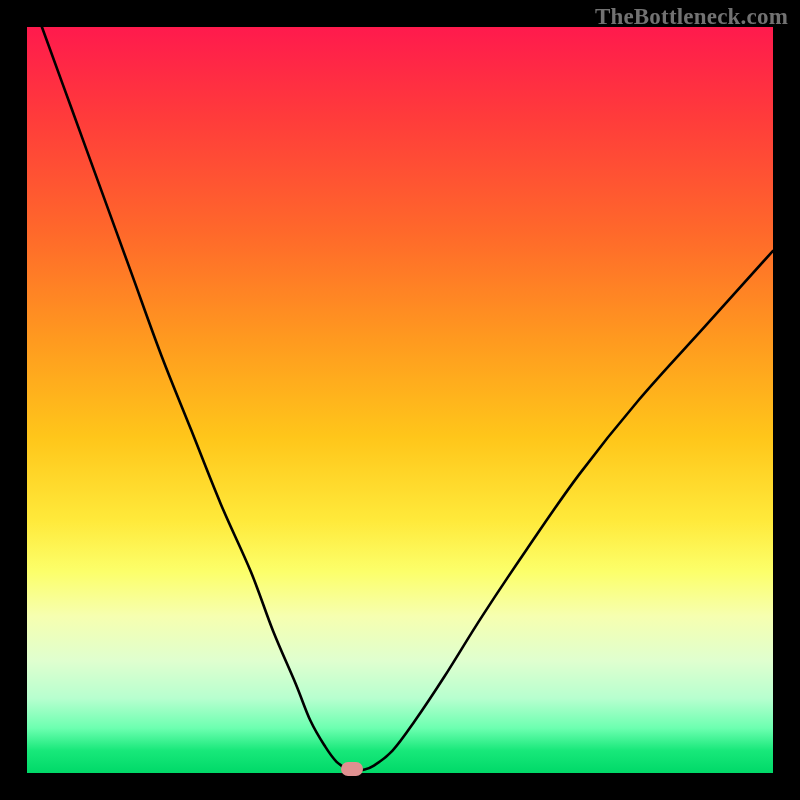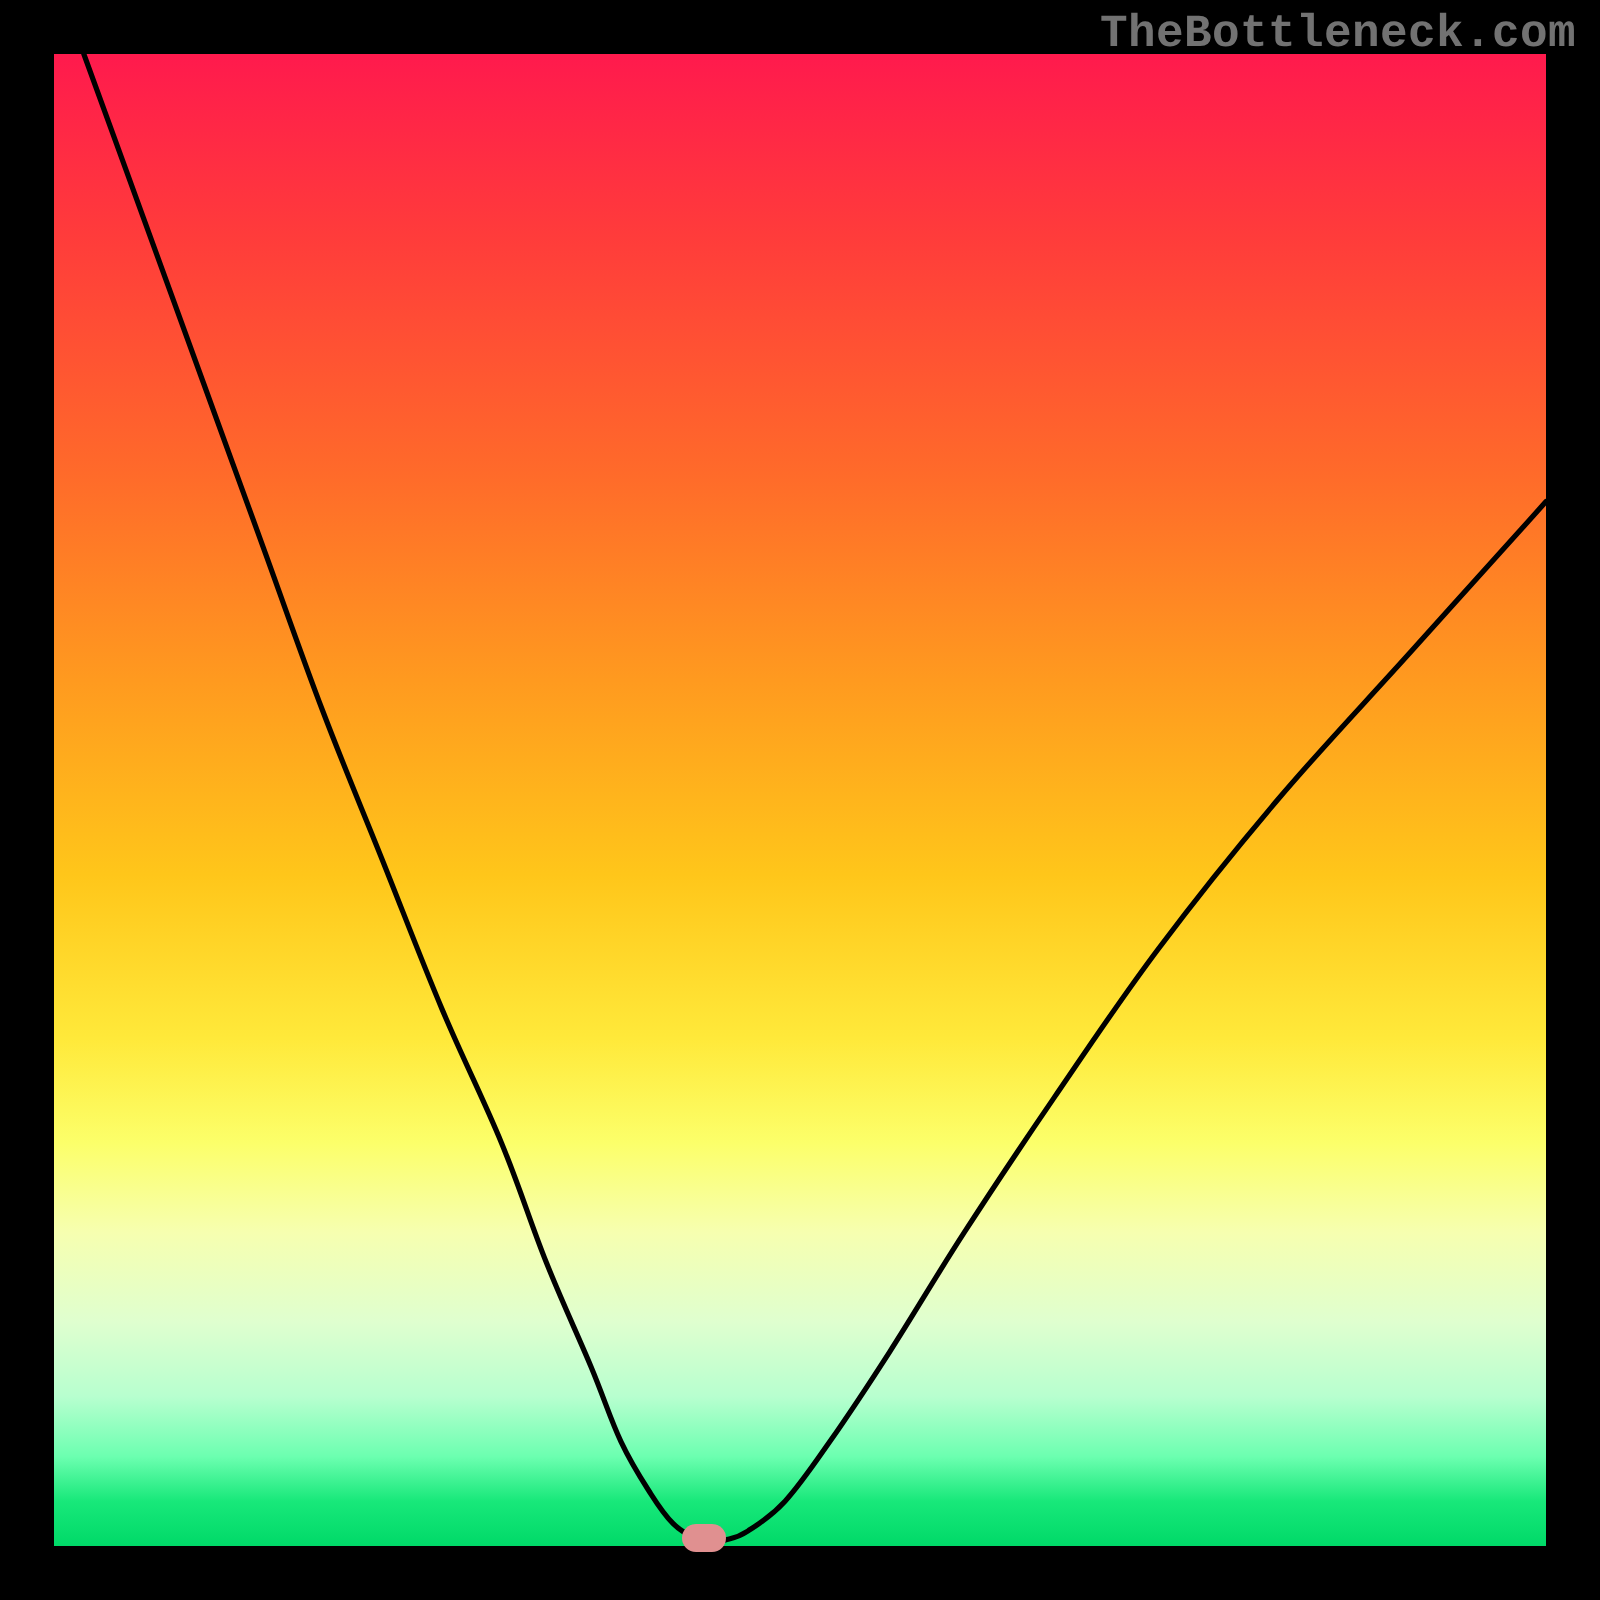--- a/index.html
+++ b/index.html
@@ -37,21 +37,21 @@
       #b7ffcf 90%,
       #6cffb0 94%,
       #18e87a 97%,
       #00d968 100%
     );
   }
   .watermark {
     position: absolute;
     top: 4px;
     right: 12px;
-    font-family: Liberation Mono, monospace;
+    font-family: Liberation Serif, serif;
     font-size: 23px;
     font-weight: 600;
     color: #727272;
     letter-spacing: 0.2px;
   }
   .curve-svg {
     position: absolute;
     left: 27px;
     top: 27px;
     width: 746px;

